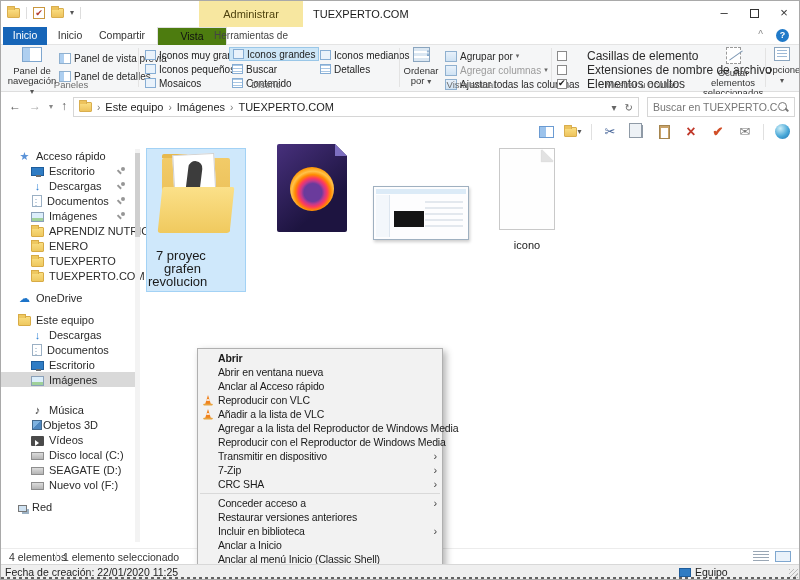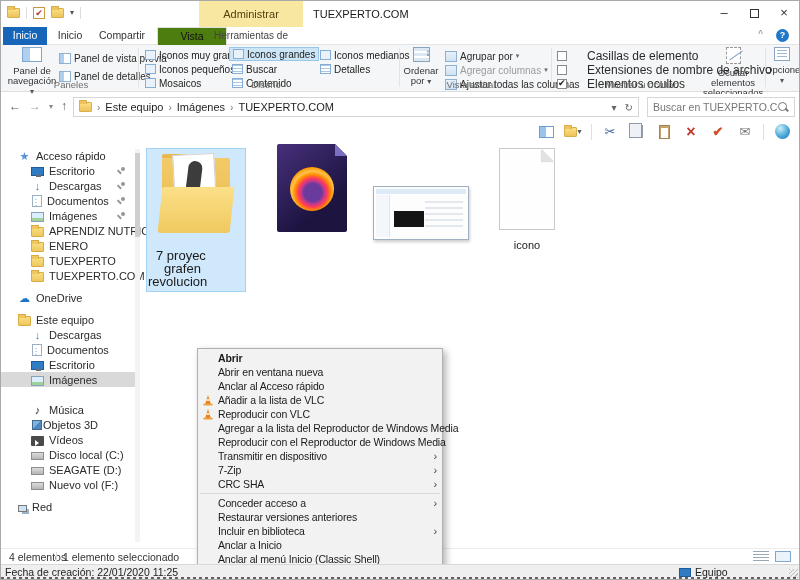--- a/index.html
+++ b/index.html
@@ -477,28 +477,28 @@
     <div class="menu">
       <div class="mrow bold">Abrir</div>
       <div class="mrow">Abrir en ventana nueva</div>
       <div class="mrow">Anclar al Acceso rápido</div>
       <div class="mrow"><span class="micon">
             <svg width="12" height="12" viewBox="0 0 12 12">
               <path d="M6 1 L9 10.5 H3 Z" fill="#f0821e"></path>
               <path d="M4.7 5.2 h2.6 l.5 1.6 H4.2 Z" fill="#fff"></path>
               <rect x="1.2" y="9.8" width="9.6" height="1.6" rx="0.8" fill="#e8a33d"></rect>
             </svg>
-          </span><span>Añadir a la lista de VLC</span></div>
+          </span><span>Reproducir con VLC</span></div>
       <div class="mrow"><span class="micon">
             <svg width="12" height="12" viewBox="0 0 12 12">
               <path d="M6 1 L9 10.5 H3 Z" fill="#f0821e"></path>
               <path d="M4.7 5.2 h2.6 l.5 1.6 H4.2 Z" fill="#fff"></path>
               <rect x="1.2" y="9.8" width="9.6" height="1.6" rx="0.8" fill="#e8a33d"></rect>
             </svg>
-          </span><span>Reproducir con VLC</span></div>
+          </span><span>Añadir a la lista de VLC</span></div>
       <div class="mrow">Agregar a la lista del Reproductor de Windows Media</div>
       <div class="mrow">Reproducir con el Reproductor de Windows Media</div>
       <div class="mrow"><span>Transmitir en dispositivo</span><span class="marrow">›</span></div>
       <div class="mrow"><span>7-Zip</span><span class="marrow">›</span></div>
       <div class="mrow"><span>CRC SHA</span><span class="marrow">›</span></div>
       <div class="msep"></div>
       <div class="mrow"><span>Conceder acceso a</span><span class="marrow">›</span></div>
       <div class="mrow">Restaurar versiones anteriores</div>
       <div class="mrow"><span>Incluir en biblioteca</span><span class="marrow">›</span></div>
       <div class="mrow">Anclar a Inicio</div>

